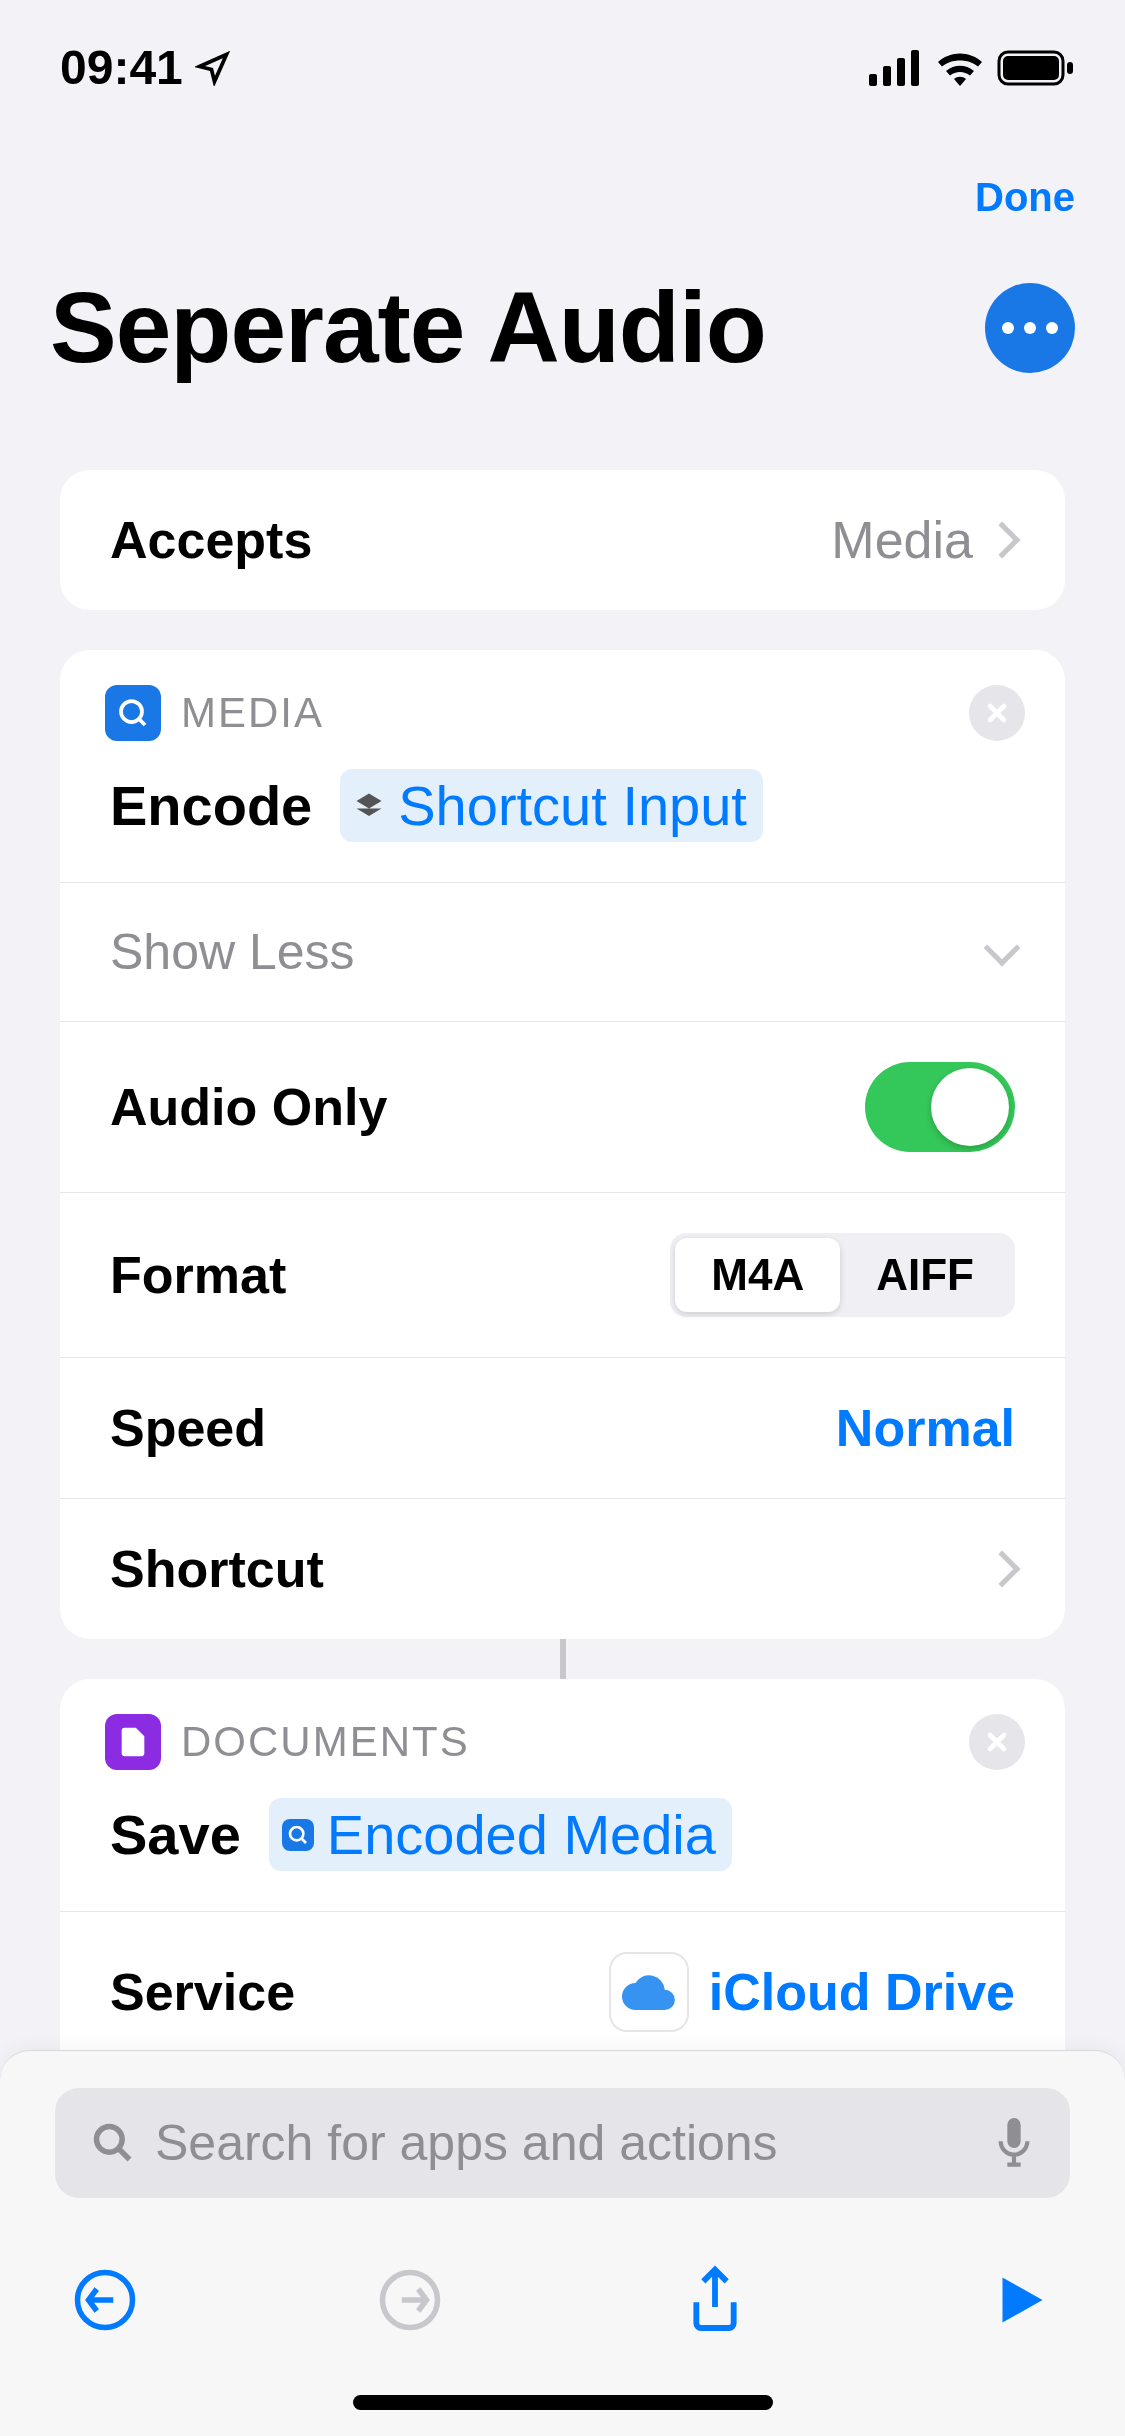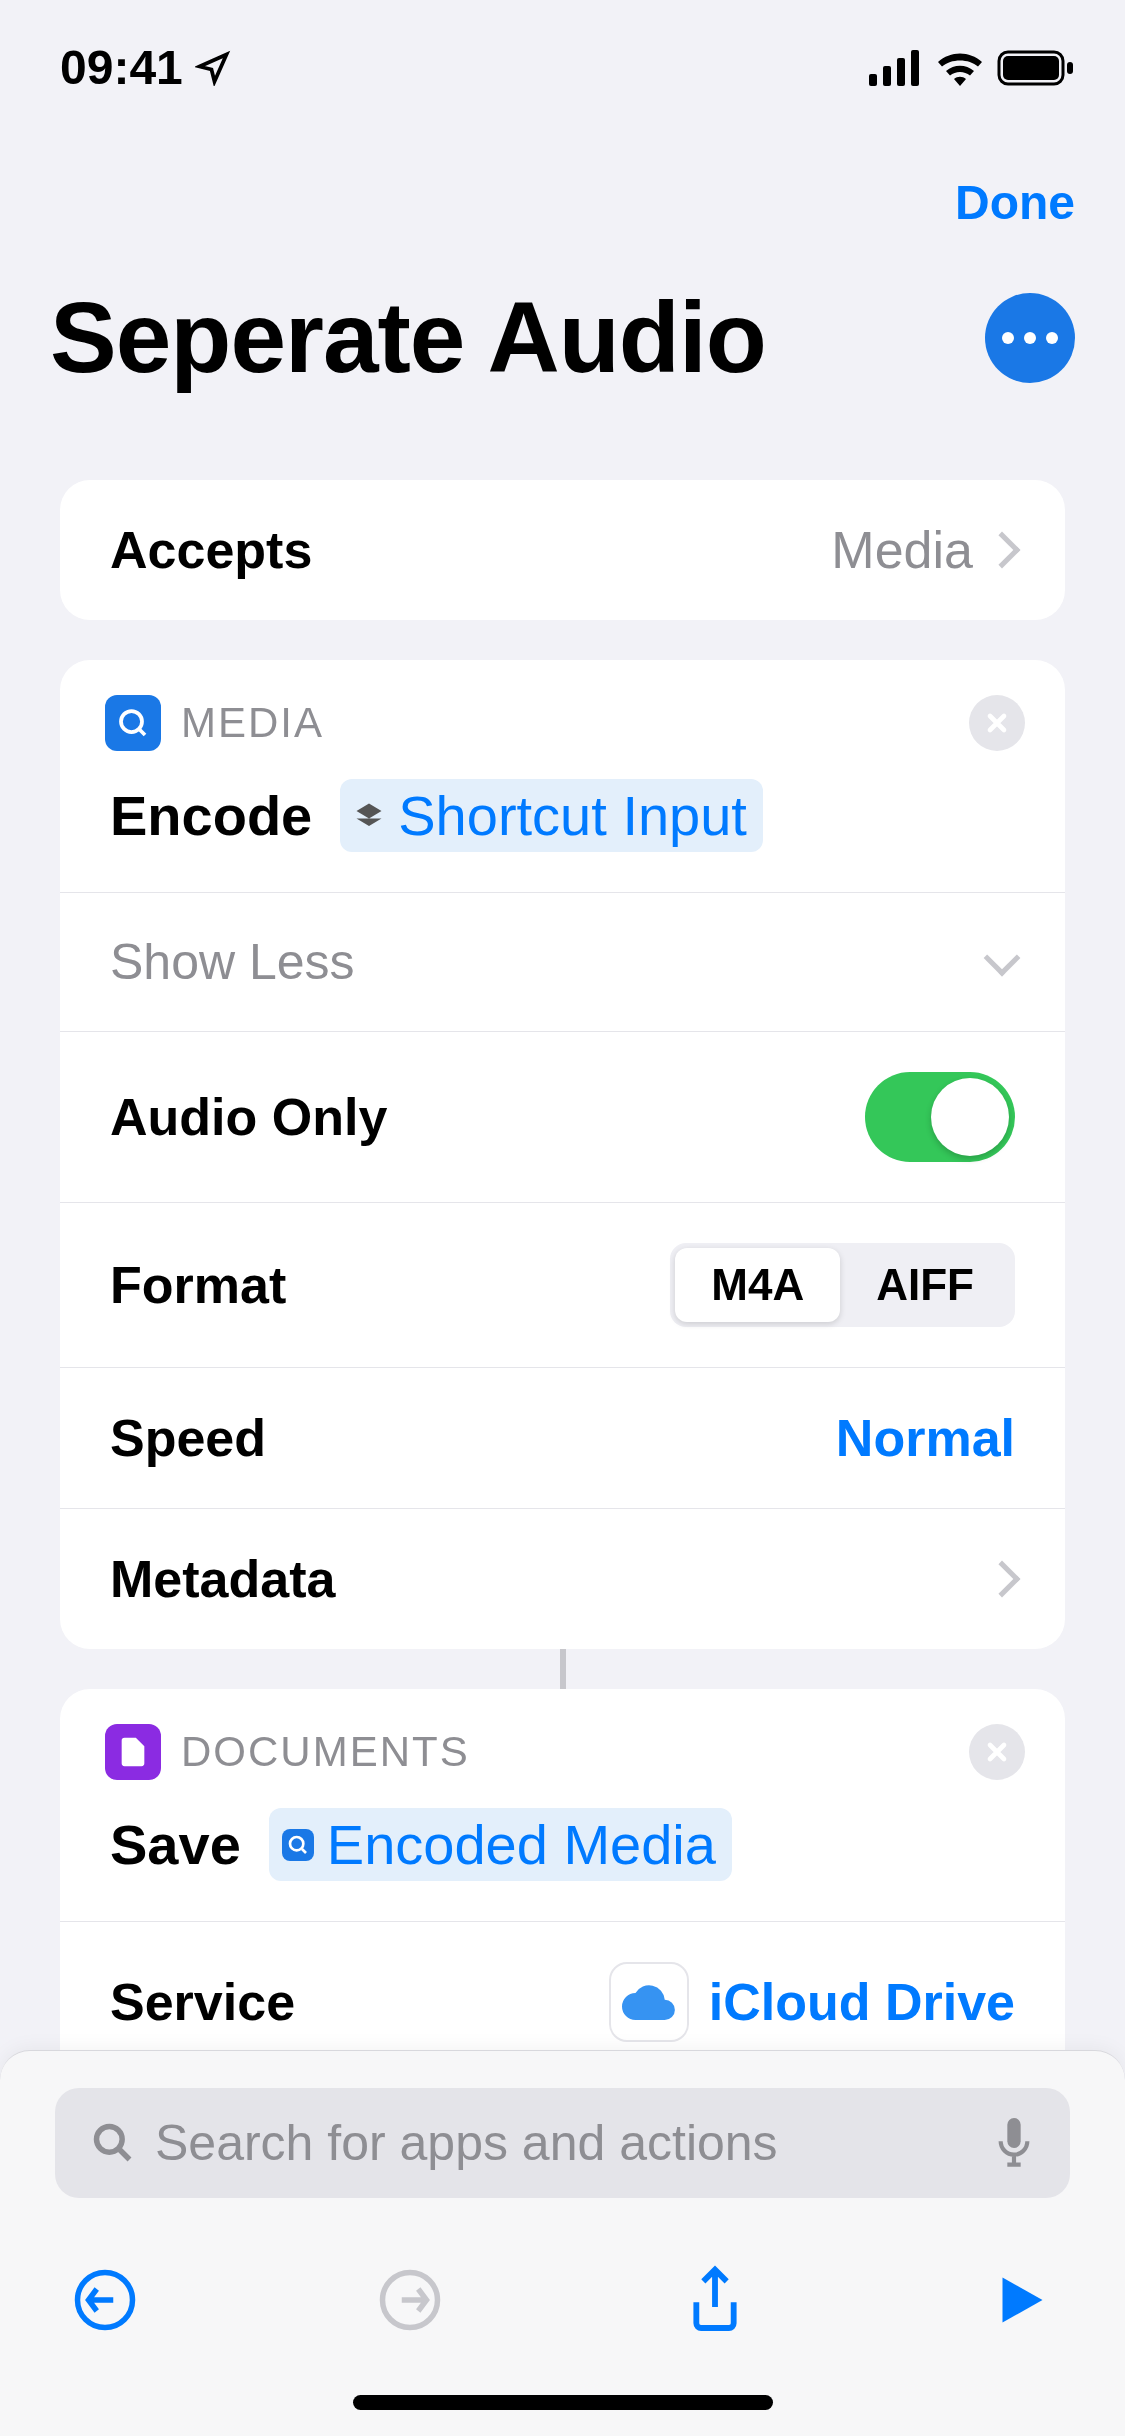--- a/index.html
+++ b/index.html
@@ -28,21 +28,21 @@
   .header {
     padding: 60px 50px 10px;
   }
   .done-row {
     display: flex;
     justify-content: flex-end;
     margin-bottom: 50px;
   }
   .done-btn {
     color: #007aff;
-    font-size: 48px;
+    font-size: 40px;
     font-weight: 600;
   }
   .title-row {
     display: flex;
     align-items: center;
     justify-content: space-between;
     margin-bottom: 75px;
     gap: 9px;
   }
   .page-title {
@@ -328,21 +328,21 @@
     <div class="segmented">
       <div class="selected">M4A</div>
       <div>AIFF</div>
     </div>
   </div>
   <div class="row">
     <span class="row-label">Speed</span>
     <span class="row-link">Normal</span>
   </div>
   <div class="row">
-    <span class="row-label">Metadata</span>
+    <span class="row-label">Shortcut</span>
     <span class="chevron"></span>
   </div>
 </div>
 
 <div class="connector"></div>
 
 <div class="card">
   <div class="card-header">
     <div class="app-icon purple">
       <svg width="34" height="34" viewBox="0 0 24 24" fill="#fff">

